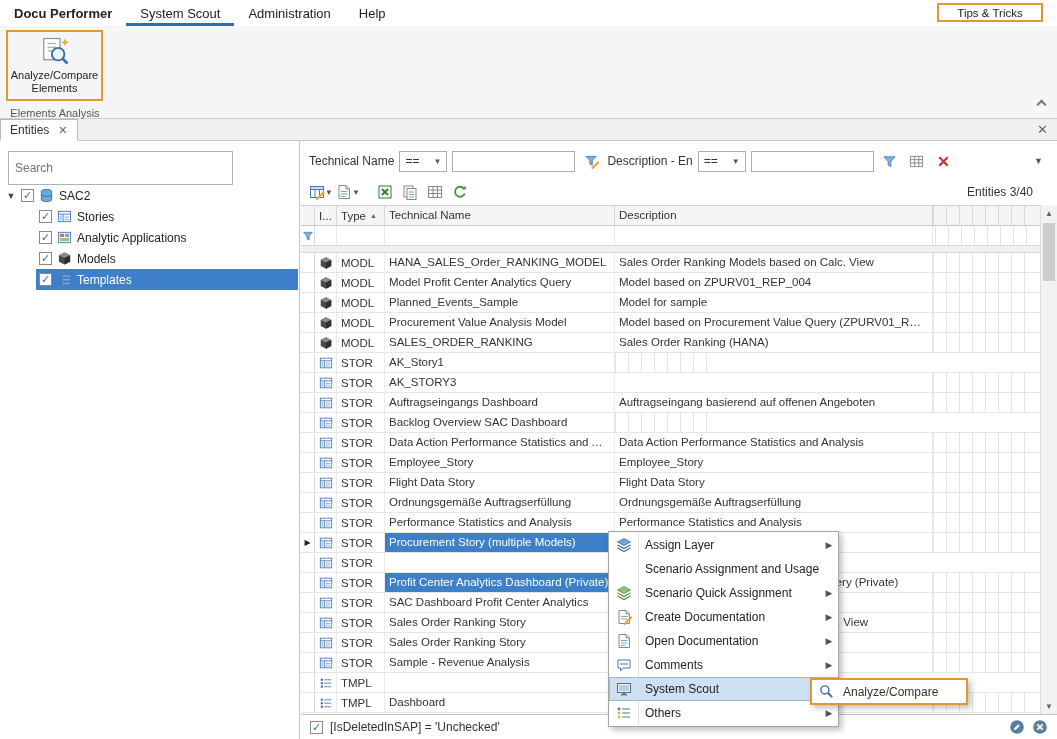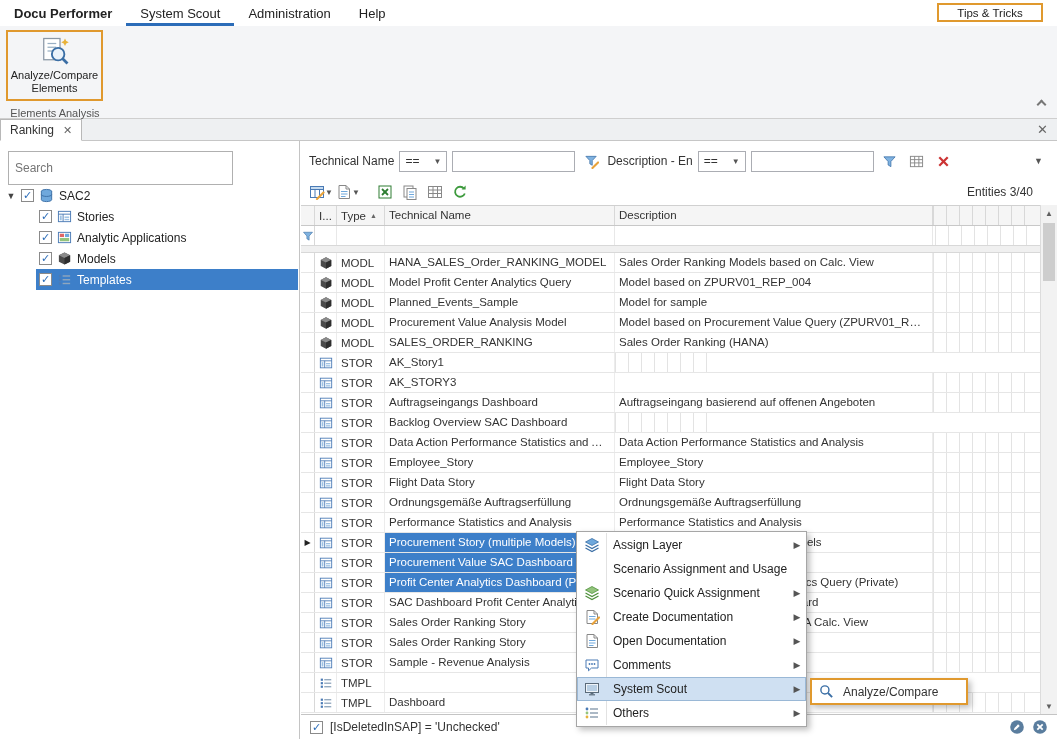--- a/index.html
+++ b/index.html
@@ -86,21 +86,21 @@
   .vs-btn { position:absolute; left:0; right:0; height:16px; display:flex; align-items:center; justify-content:center; font-size:8px; color:#606060; }
   .vs-up { top:0; } .vs-dn { bottom:0; }
   .vs-thumb { position:absolute; left:2px; right:2px; top:18px; height:58px; background:#cdcdcd; }
 
   
   .statusbar { position:absolute; left:0; right:0; bottom:0; height:25px; border-top:1px solid #c4c4c4; background:#fff; display:flex; align-items:center; gap:7px; padding:0 9px; font-size:12px; }
   .sb-icons { margin-left:auto; display:flex; gap:7px; }
   .sb-icons [data-icon] { width:16px; height:16px; }
 
   
-  .ctx { position:absolute; left:576px; top:531px; width:231px; background:#fff; border:1px solid #a6a6a6; box-shadow:3px 3px 6px rgba(0,0,0,.25); z-index:50; padding:1px 0; }
+  .ctx { position:absolute; left:608px; top:531px; width:231px; background:#fff; border:1px solid #a6a6a6; box-shadow:3px 3px 6px rgba(0,0,0,.25); z-index:50; padding:1px 0; }
   .ctx::before { content:""; position:absolute; left:29px; top:1px; bottom:1px; width:1px; background:#e2e2e2; }
   .ctx-item { height:24px; display:flex; align-items:center; position:relative; font-size:12px; color:#222; }
   .ctx-item.hl { background:#cfe0f2; box-shadow: inset 0 0 0 1px #9ab8d6; }
   .mi-icon { width:29px; display:flex; justify-content:center; }
   .mi-icon [data-icon] { width:16px; height:16px; }
   .mi-label { flex:1; padding-left:7px; }
   .mi-arrow { width:18px; text-align:center; font-size:9px; color:#555; }
   .submenu { position:absolute; left:810px; top:678px; width:158px; height:27px; background:#fff; border:2px solid #e0992e; box-shadow:3px 3px 6px rgba(0,0,0,.25); z-index:51; display:flex; align-items:center; }
   .sm-item { display:flex; align-items:center; gap:9px; padding:0 7px; width:100%; font-size:12px; }
   .sm-item [data-icon] { width:15px; height:15px; }
@@ -134,21 +134,21 @@
           </svg>
         </span>
       <span class="big-label">Analyze/Compare Elements</span>
     </div>
     <div class="group-label">Elements Analysis</div>
     <span class="rib-chev"></span>
   </div>
 
   <div class="tabstrip">
     <div class="tab">
-      <span>Ranking</span>
+      <span>Entities</span>
       <span class="tab-close">✕</span>
     </div>
     <span class="strip-close">✕</span>
   </div>
 
   <div class="content">
 
     <div class="left">
       <input class="search" placeholder="Search" style="">
       <div class="tree" id="tree">
@@ -797,21 +797,20 @@
                     <rect x="1.5" y="2.5" width="13" height="11" fill="#fff" stroke="#4a7ab5"></rect>
                     <line x1="1.5" y1="5.5" x2="14.5" y2="5.5" stroke="#4a7ab5"></line>
                     <line x1="6.5" y1="5.5" x2="6.5" y2="13.5" stroke="#4a7ab5"></line>
                     <rect x="3" y="7" width="2" height="5" fill="#9cc1e4"></rect>
                     <rect x="8" y="8" width="5" height="1.5" fill="#9cc1e4"></rect>
                     <rect x="8" y="10.5" width="5" height="1.5" fill="#9cc1e4"></rect>
                   </svg>
                 </span>
               </div>
               <div class="c type">STOR</div>
-              <div class="c name">Procurement Value SAC Dashboard</div>
               <div class="c desc"></div>
               <div class="c extras">
                 <i></i>
                 <i></i>
                 <i></i>
                 <i></i>
                 <i></i>
                 <i></i>
                 <i></i>
                 <i></i>

